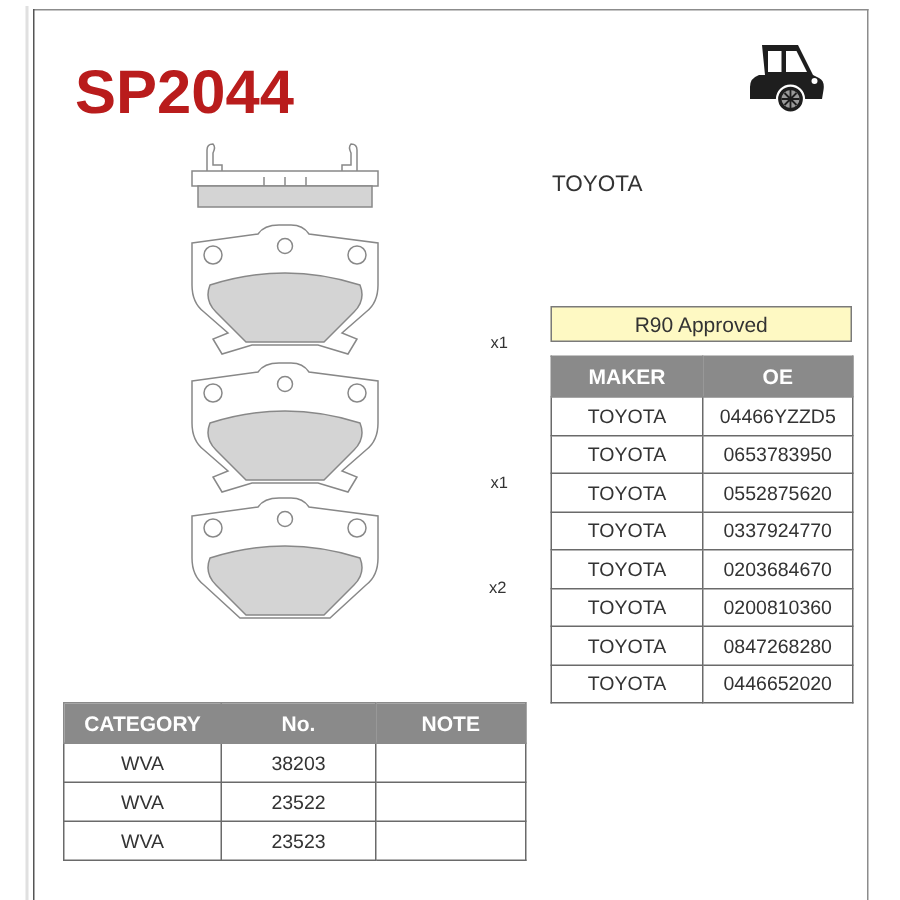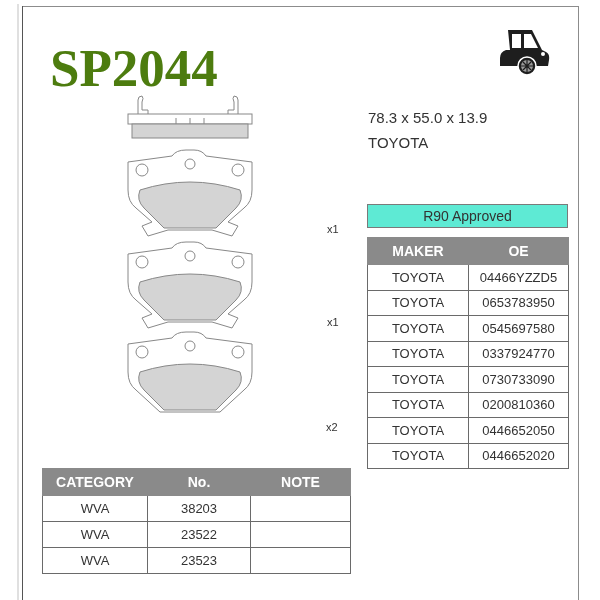--- a/index.html
+++ b/index.html
@@ -3,27 +3,27 @@
   <meta charset="utf-8">
   <style>
     html, body { margin: 0; padding: 0; background: #ffffff; }
     body { width: 600px; height: 600px; position: relative; overflow: hidden;
            font-family: "Liberation Sans", "DejaVu Sans", sans-serif; color: #2a2a2a; }
     .frame-top { position: absolute; left: 22px; top: 6px; width: 557px; height: 1px; background: #8c8c8c; }
     .frame-left-faint { position: absolute; left: 17px; top: 4px; width: 2px; height: 596px; background: #e0e0e0; }
     .frame-left { position: absolute; left: 22px; top: 6px; width: 1px; height: 594px; background: #555; }
     .frame-right { position: absolute; left: 578px; top: 6px; width: 1px; height: 594px; background: #8c8c8c; }
 
-    .part-no { position: absolute; left: 50px; top: 38px; font-size: 53px; font-weight: bold; color: #4d7c0f; letter-spacing: 0px; font-family: Liberation Serif, serif; }
+    .part-no { position: absolute; left: 50px; top: 38px; font-size: 41px; font-weight: bold; color: #b91c1c; letter-spacing: 0px; }
     .car-icon { position: absolute; left: 496px; top: 26px; width: 58px; height: 50px; }
 
     .specs { position: absolute; left: 368px; top: 108px; font-size: 15px; line-height: 20px; color: #333; }
     .specs .brand { margin-top: 5px; }
 
-    .r90 { position: absolute; left: 367px; top: 204px; width: 201px; height: 24px; background: #5eead4;
+    .r90 { position: absolute; left: 367px; top: 204px; width: 201px; height: 24px; background: #fef9c3;
            border: 1px solid #7a7a7a; box-sizing: border-box; text-align: center; line-height: 22px;
            font-size: 14px; color: #333; }
 
     table { border-collapse: collapse; position: absolute; }
     th { background: #8a8a8a; color: #ffffff; font-weight: bold; font-size: 14px; }
     td { font-size: 13px; color: #333; text-align: center; }
     .oe-table { left: 367px; top: 237px; width: 202px; }
     .oe-table th, .oe-table td { border: 1px solid #6a6a6a; height: 24.5px; padding: 0; }
     .oe-table th { height: 26px; border-color: #8a8a8a; }
     .oe-table td.maker { width: 100px; }
@@ -50,21 +50,20 @@
   <path d="M12 4 H36 L46 24 L50 26 Q54 28 53 34 L52 40 H40 A9 9 0 0 0 22 40 H4 L4 32 Q4 26 10 24 L14 24 L12 4 Z" fill="#1e1e1e"></path>
   <path d="M16 8 H25 V22 H16 Z" fill="#ffffff"></path>
   <path d="M28 8 H35 L42 22 H28 Z" fill="#ffffff"></path>
   <circle cx="47" cy="28" r="2" fill="#ffffff"></circle>
   <circle cx="31" cy="40" r="9" fill="#1e1e1e" stroke="#ffffff" stroke-width="1.5"></circle>
   <circle cx="31" cy="40" r="6" fill="#9a9a9a"></circle>
   <path d="M31 34 V46 M25 40 H37 M27 36 L35 44 M35 36 L27 44" stroke="#1e1e1e" stroke-width="1.2"></path>
 </svg>
 
 <div class="specs">
-  <div>78.3 x 55.0 x 13.9</div>
   <div class="brand">TOYOTA</div>
 </div>
 
 <svg class="drawing" viewBox="0 0 140 330">
   <g fill="none" stroke="#888" stroke-width="1">
 
     <path d="M18 22 V8 Q18 4 22 4 Q24 6 22 10 V18 H28 V22"></path>
     <path d="M118 22 V8 Q118 4 114 4 Q112 6 114 10 V18 H108 V22"></path>
     <rect x="8" y="22" width="124" height="10"></rect>
     <rect x="12" y="32" width="116" height="14" fill="#d4d4d4"></rect>
@@ -93,21 +92,21 @@
     <path d="M8 12 L52 6 Q56 0 66 0 L74 0 Q82 0 86 6 L132 12 V40 Q132 52 124 58 L100 80 H40 L16 58 Q8 52 8 40 Z"></path>
     <circle cx="22" cy="20" r="6"></circle>
       <circle cx="118" cy="20" r="6"></circle>
       <circle cx="70" cy="14" r="5"></circle>
     <path d="M20 40 Q70 24 120 40 Q124 50 116 58 L96 78 H44 L24 58 Q16 50 20 40 Z" fill="#d4d4d4"></path>
   </g>
 </svg>
 
 <div class="qty" style="left:327px; top:223px;">x1</div>
 <div class="qty" style="left:327px; top:316px;">x1</div>
-<div class="qty" style="left:326px; top:421px;">x2</div>
+<div class="qty" style="left:326px; top:386px;">x2</div>
 
 <div class="r90">R90 Approved</div>
 
 <table class="oe-table">
   <thead>
     <tr>
       <th>MAKER</th>
       <th>OE</th>
     </tr>
   </thead>
@@ -115,37 +114,37 @@
     <tr>
         <td class="maker">TOYOTA</td>
         <td>04466YZZD5</td>
       </tr>
     <tr>
         <td class="maker">TOYOTA</td>
         <td>0653783950</td>
       </tr>
     <tr>
         <td class="maker">TOYOTA</td>
-        <td>0545697580</td>
+        <td>0552875620</td>
       </tr>
     <tr>
         <td class="maker">TOYOTA</td>
         <td>0337924770</td>
       </tr>
     <tr>
         <td class="maker">TOYOTA</td>
-        <td>0730733090</td>
+        <td>0203684670</td>
       </tr>
     <tr>
         <td class="maker">TOYOTA</td>
         <td>0200810360</td>
       </tr>
     <tr>
         <td class="maker">TOYOTA</td>
-        <td>0446652050</td>
+        <td>0847268280</td>
       </tr>
     <tr>
         <td class="maker">TOYOTA</td>
         <td>0446652020</td>
       </tr>
   </tbody>
 </table>
 
 <table class="cat-table">
   <thead>

